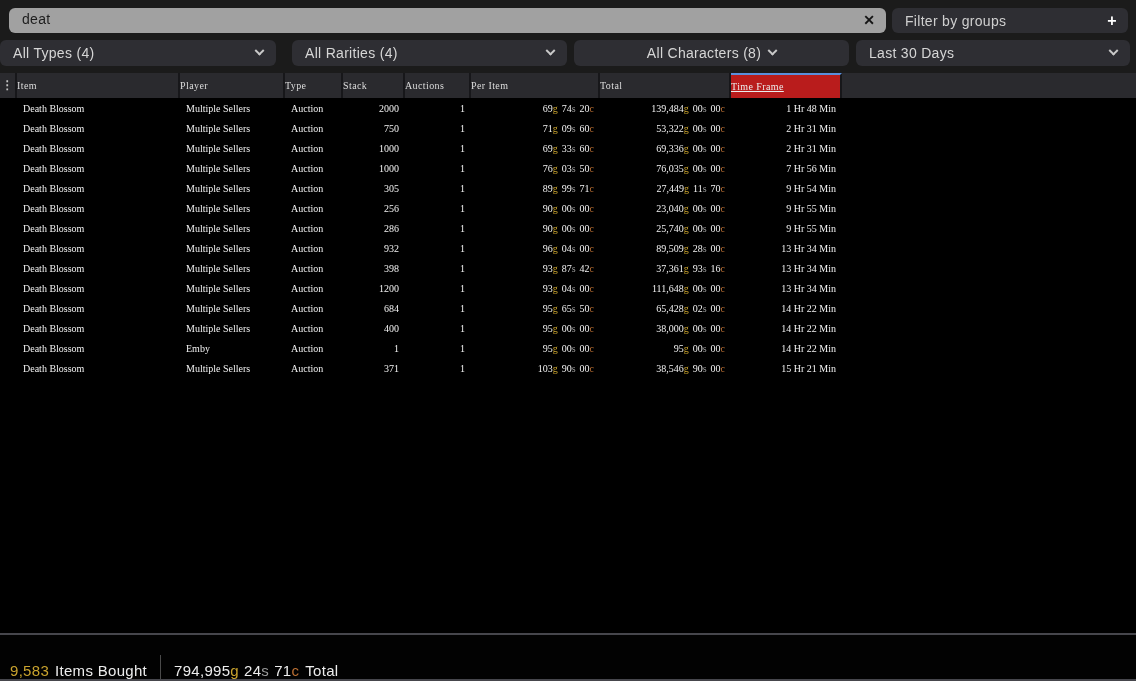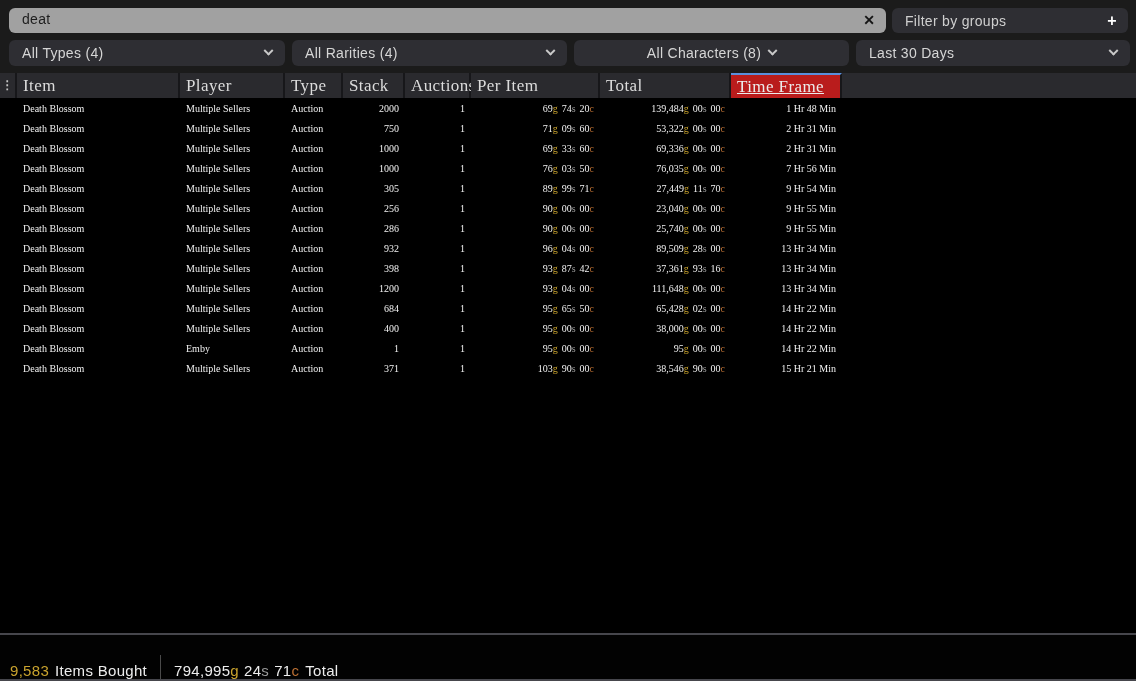--- a/index.html
+++ b/index.html
@@ -22,32 +22,32 @@
     border-radius:6px;display:flex;align-items:center;}
   .group-input{flex:1;min-width:0;background:transparent;border:none;outline:none;color:#e5e5e5;
     font-size:14px;padding:0 0 0 13px;font-family:"Liberation Sans",sans-serif;letter-spacing:.3px;}
   .group-input::placeholder{color:#cfcfcf;opacity:1;}
   .add-btn{flex:none;width:32px;background:transparent;border:none;color:#fff;font-size:16px;
     font-weight:bold;cursor:pointer;padding:0;line-height:25px;}
 
   .dropdown{position:absolute;top:40px;height:26px;background:#2e2e33;border-radius:6px;
     display:flex;align-items:center;justify-content:space-between;padding:0 13px;
     color:#d6d6d6;font-size:14px;letter-spacing:.3px;cursor:pointer;}
-  .dd-1{left:9px;width:276px;}
+  .dd-1{left:0;width:276px;}
   .dd-2{left:292px;width:275px;}
   .dd-3{left:574px;width:275px;justify-content:center;}
   .dd-4{left:856px;width:274px;align-items:center;}
   .chevron{flex:none;width:7px;height:7px;border:solid #c9c9c9;border-width:0 2px 2px 0;
     transform:rotate(45deg) translate(-2px,-2px);margin-left:8px;}
 
   
   .grid-cols{display:grid;grid-template-columns:17px 163px 105px 58px 62px 66px 129px 131px 111px 1fr;}
   .table-header{flex:none;height:25px;background:#17171a;}
-  .hcell{background:#2a2a2e;color:#dcdcdc;font-size:17px;display:flex;align-items:center;
-    padding-left:6px;border-right:2px solid #17171a;font-family:"Liberation Serif",serif;
+  .hcell{background:#2a2a2e;color:#dcdcdc;font-size:10px;display:flex;align-items:center;
+    border-right:2px solid #17171a;font-family:"Liberation Serif",serif;
     letter-spacing:.4px;cursor:pointer;}
   .hcell.menu{justify-content:center;padding-left:0;color:#c4c4c4;font-weight:bold;font-size:12px;}
   .hcell.filler{cursor:default;border-right:none;}
   .hcell.sorted{background:#b91c1c;border-top:2px solid var(--accent);color:#ececec;text-decoration:underline;}
 
   .table-body{flex:1;background:#000;overflow:hidden;}
   .trow{height:20px;font-size:10px;color:#f2f2f2;font-family:"Liberation Serif",serif;cursor:pointer;}
   .trow>div{display:flex;align-items:center;white-space:nowrap;overflow:hidden;}
   .cell-left{padding-left:6px;}
   .cell-right{justify-content:flex-end;padding-right:6px;}

